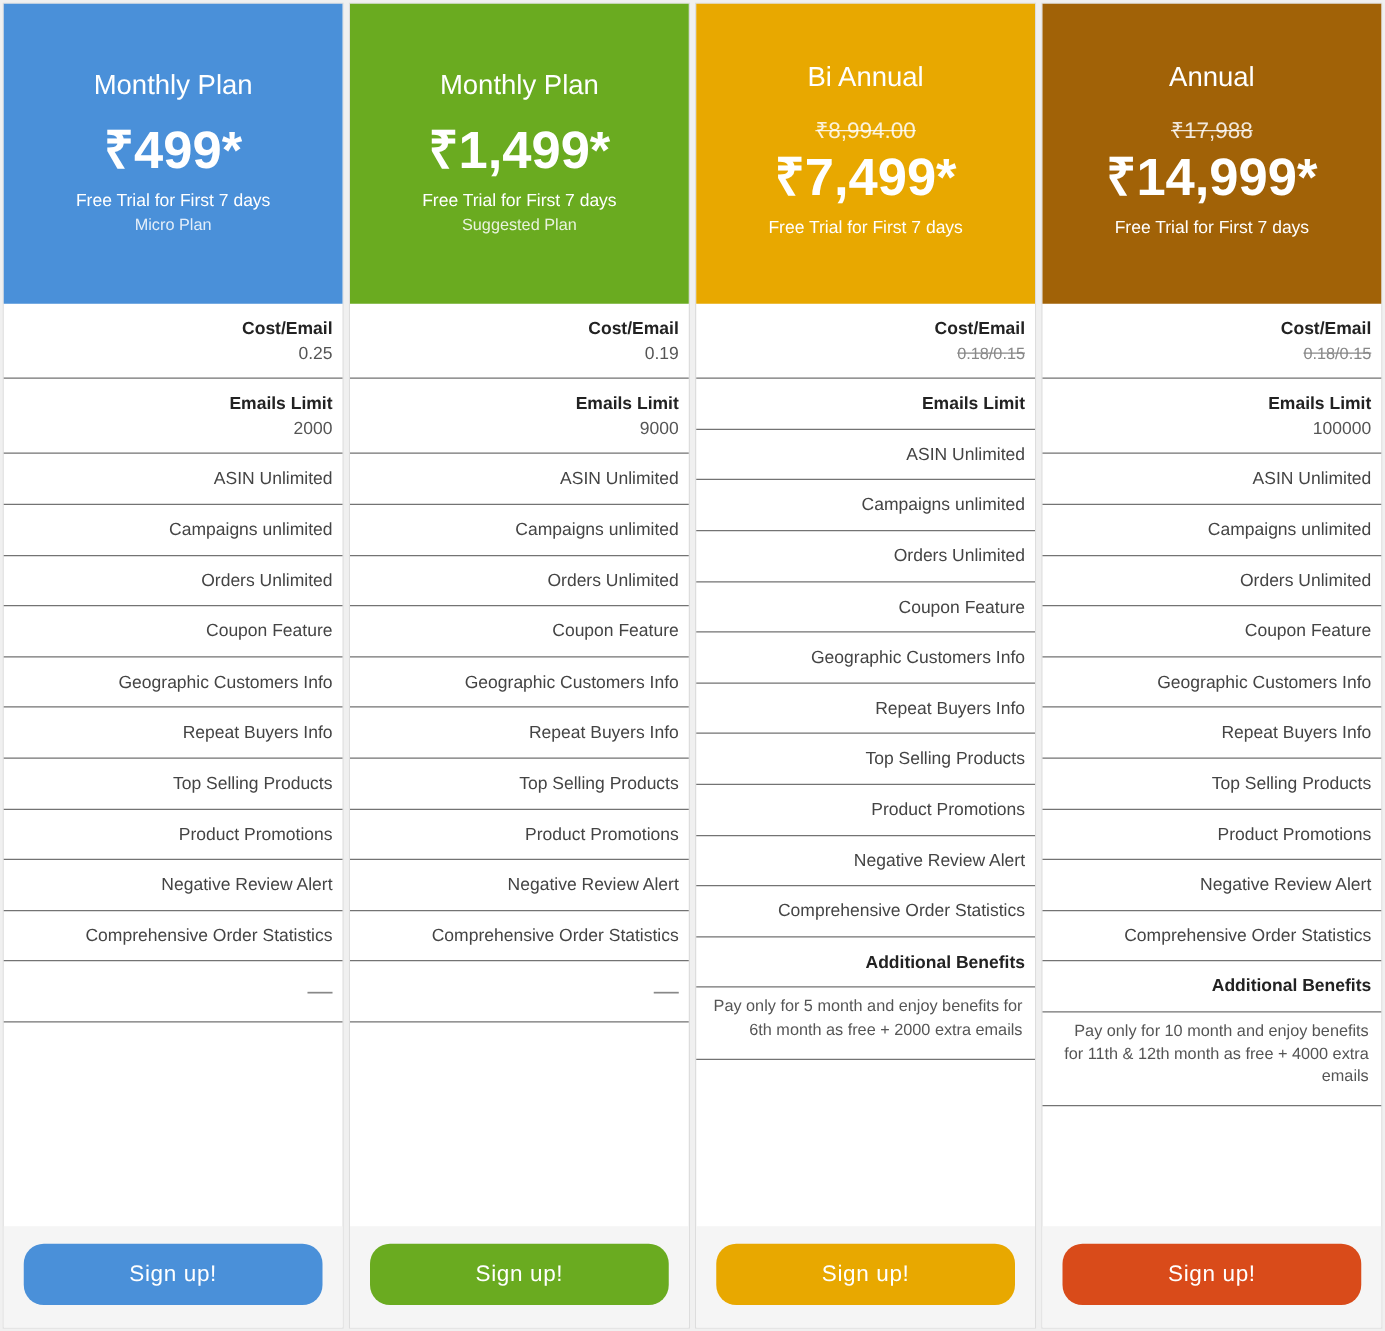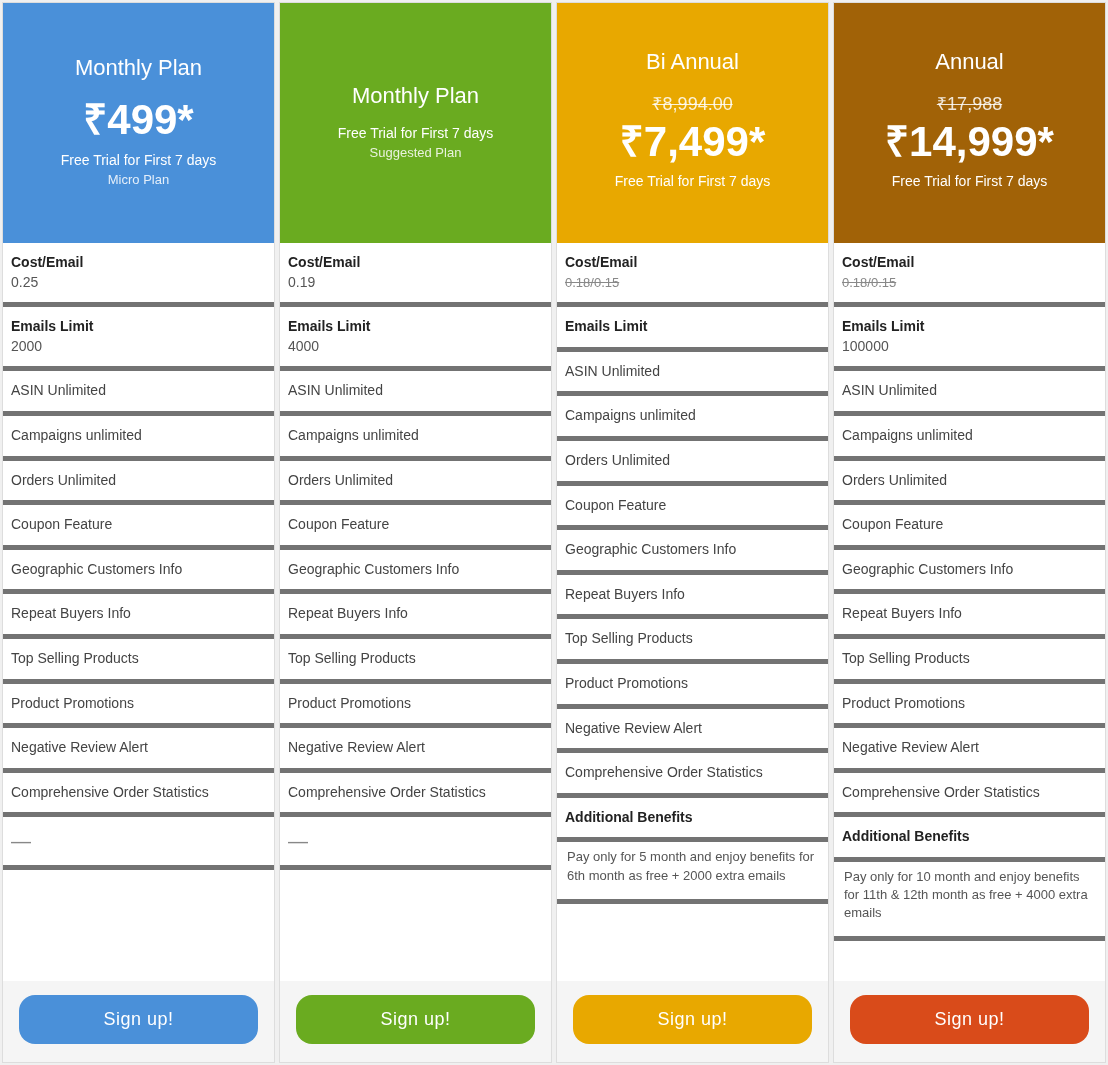--- a/index.html
+++ b/index.html
@@ -69,23 +69,23 @@
       font-size: 13px;
       color: rgba(255,255,255,0.85);
     }
 
     .plan-features {
       flex: 1;
       display: flex;
       flex-direction: column;
     }
     .feature-row {
-      text-align: left;
+      text-align: right;
       padding: 10px 8px;
-      border-bottom: 5px solid #737373;
+      border-bottom: 1px solid #737373;
       font-size: 14px;
       color: #444;
       line-height: 1.4;
     }
     .feature-row.bold-label {
       font-weight: bold;
       color: #222;
     }
     .feature-row .sub-value {
       display: block;
@@ -156,26 +156,27 @@
         <div class="feature-row">Product Promotions</div>
         <div class="feature-row">Negative Review Alert</div>
         <div class="feature-row">Comprehensive Order Statistics</div>
         <div class="feature-row dash">—</div>
       </div>
       <div class="plan-footer"><button class="signup-btn blue">Sign up!</button></div>
     </div>
     <div class="plan-col">
       <div class="plan-header green">
         <div class="plan-name">Monthly Plan</div>
+        <div class="plan-price">₹1,499*</div>
         <div class="plan-trial">Free Trial for First 7 days</div>
         <div class="plan-subtitle">Suggested Plan</div>
       </div>
       <div class="plan-features">
         <div class="feature-row bold-label"><strong>Cost/Email</strong><span class="sub-value">0.19</span></div>
-        <div class="feature-row bold-label"><strong>Emails Limit</strong><span class="sub-value">4000</span></div>
+        <div class="feature-row bold-label"><strong>Emails Limit</strong><span class="sub-value">9000</span></div>
         <div class="feature-row">ASIN Unlimited</div>
         <div class="feature-row">Campaigns unlimited</div>
         <div class="feature-row">Orders Unlimited</div>
         <div class="feature-row">Coupon Feature</div>
         <div class="feature-row">Geographic Customers Info</div>
         <div class="feature-row">Repeat Buyers Info</div>
         <div class="feature-row">Top Selling Products</div>
         <div class="feature-row">Product Promotions</div>
         <div class="feature-row">Negative Review Alert</div>
         <div class="feature-row">Comprehensive Order Statistics</div>

